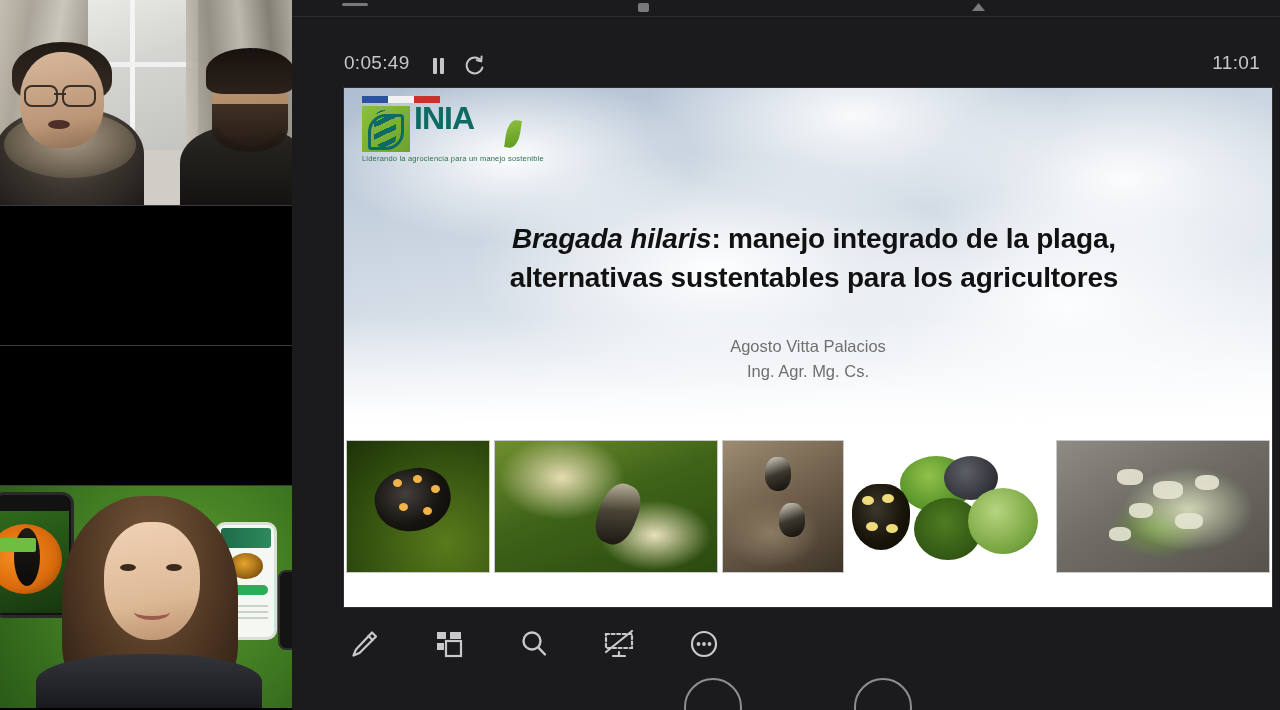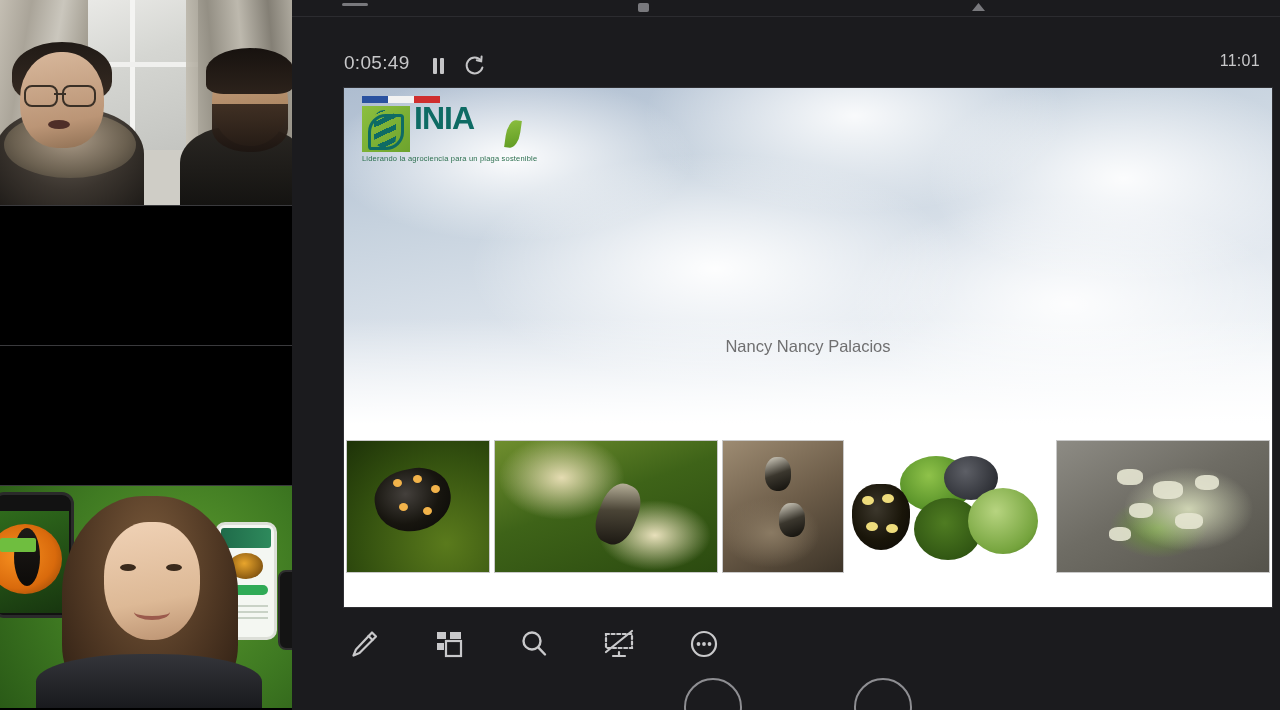--- a/index.html
+++ b/index.html
@@ -107,21 +107,21 @@
 
   
   .timerbar{position:absolute;left:0;top:46px;right:0;height:42px;}
   .timer{position:absolute;left:52px;top:6px;color:#c8c8ca;font-size:19px;letter-spacing:.3px;}
   .tbtn{position:absolute;top:8px;width:24px;height:24px;cursor:pointer;}
   .tbtn.pause{left:134px;}
   .tbtn.pause i{position:absolute;top:4px;width:4px;height:16px;background:#c5c5c7;border-radius:1px;}
   .tbtn.pause i.a{left:7px;} .tbtn.pause i.b{left:14px;}
   .tbtn.restart{left:170px;}
   .tbtn.restart svg{display:block;}
-  .clock{position:absolute;right:20px;top:6px;color:#c8c8ca;font-size:16px;letter-spacing:.3px;}
+  .clock{position:absolute;right:20px;top:6px;color:#c8c8ca;font-size:19px;letter-spacing:.3px;}
 
   
   .slide{position:absolute;left:52px;top:88px;width:928px;height:519px;background:#fff;
      overflow:hidden;box-shadow:0 0 0 1px #2f2f33;}
   .sky{position:absolute;left:0;top:0;width:928px;height:348px;
      background:
        radial-gradient(ellipse 260px 120px at 18% 20%,rgba(255,255,255,.95),rgba(255,255,255,0) 70%),
        radial-gradient(ellipse 300px 140px at 55% 8%,rgba(255,255,255,.9),rgba(255,255,255,0) 70%),
        radial-gradient(ellipse 280px 150px at 84% 26%,rgba(255,255,255,.92),rgba(255,255,255,0) 70%),
        radial-gradient(ellipse 340px 160px at 40% 52%,rgba(255,255,255,.96),rgba(255,255,255,0) 72%),
@@ -317,26 +317,30 @@
 
       <div class="logo">
         <div class="flagbar">
           <span class="blue"></span>
             <span class="white"></span>
             <span class="red"></span>
         </div>
         <div class="logo-mark"></div>
         <div class="logo-word">INIA</div>
         <div class="logo-leaf"></div>
-        <div class="logo-tag">Liderando la agrociencia para un plaga sostenible</div>
-      </div>
-
+        <div class="logo-tag">Liderando la agrociencia para un manejo sostenible</div>
+      </div>
+
+      <div class="slide-title">
+        <em>Bragada hilaris</em><span>: manejo integrado de la plaga, alternativas sustentables para los agricultores</span>
+      </div>
 
       <div class="slide-author">
-        <div>Nancy Nancy Palacios</div>
+        <div>Agosto Vitta Palacios</div>
+        <div>Ing. Agr. Mg. Cs.</div>
       </div>
 
       <div class="photos">
         <div class="ph ph1">
           <div class="bug"></div>
           <div class="sp" style="left:46px;top:38px"></div>
           <div class="sp" style="left:66px;top:34px"></div>
           <div class="sp" style="left:84px;top:44px"></div>
           <div class="sp" style="left:52px;top:62px"></div>
           <div class="sp" style="left:76px;top:66px"></div>

